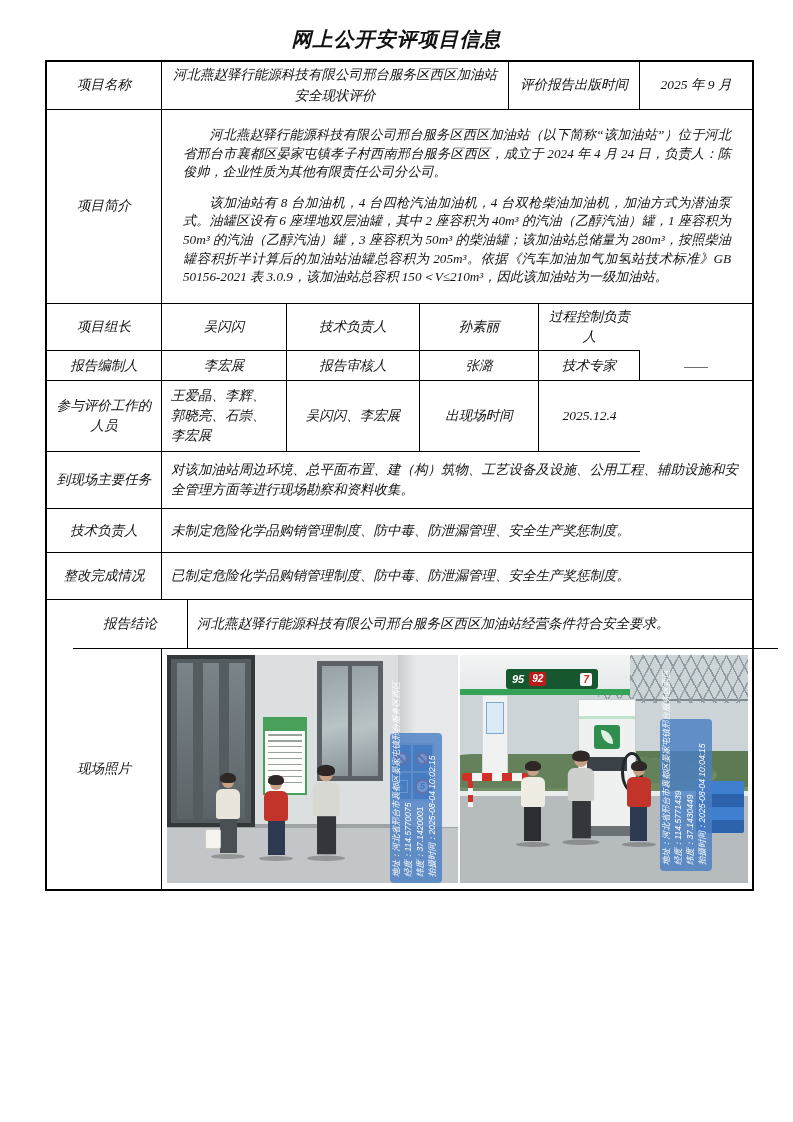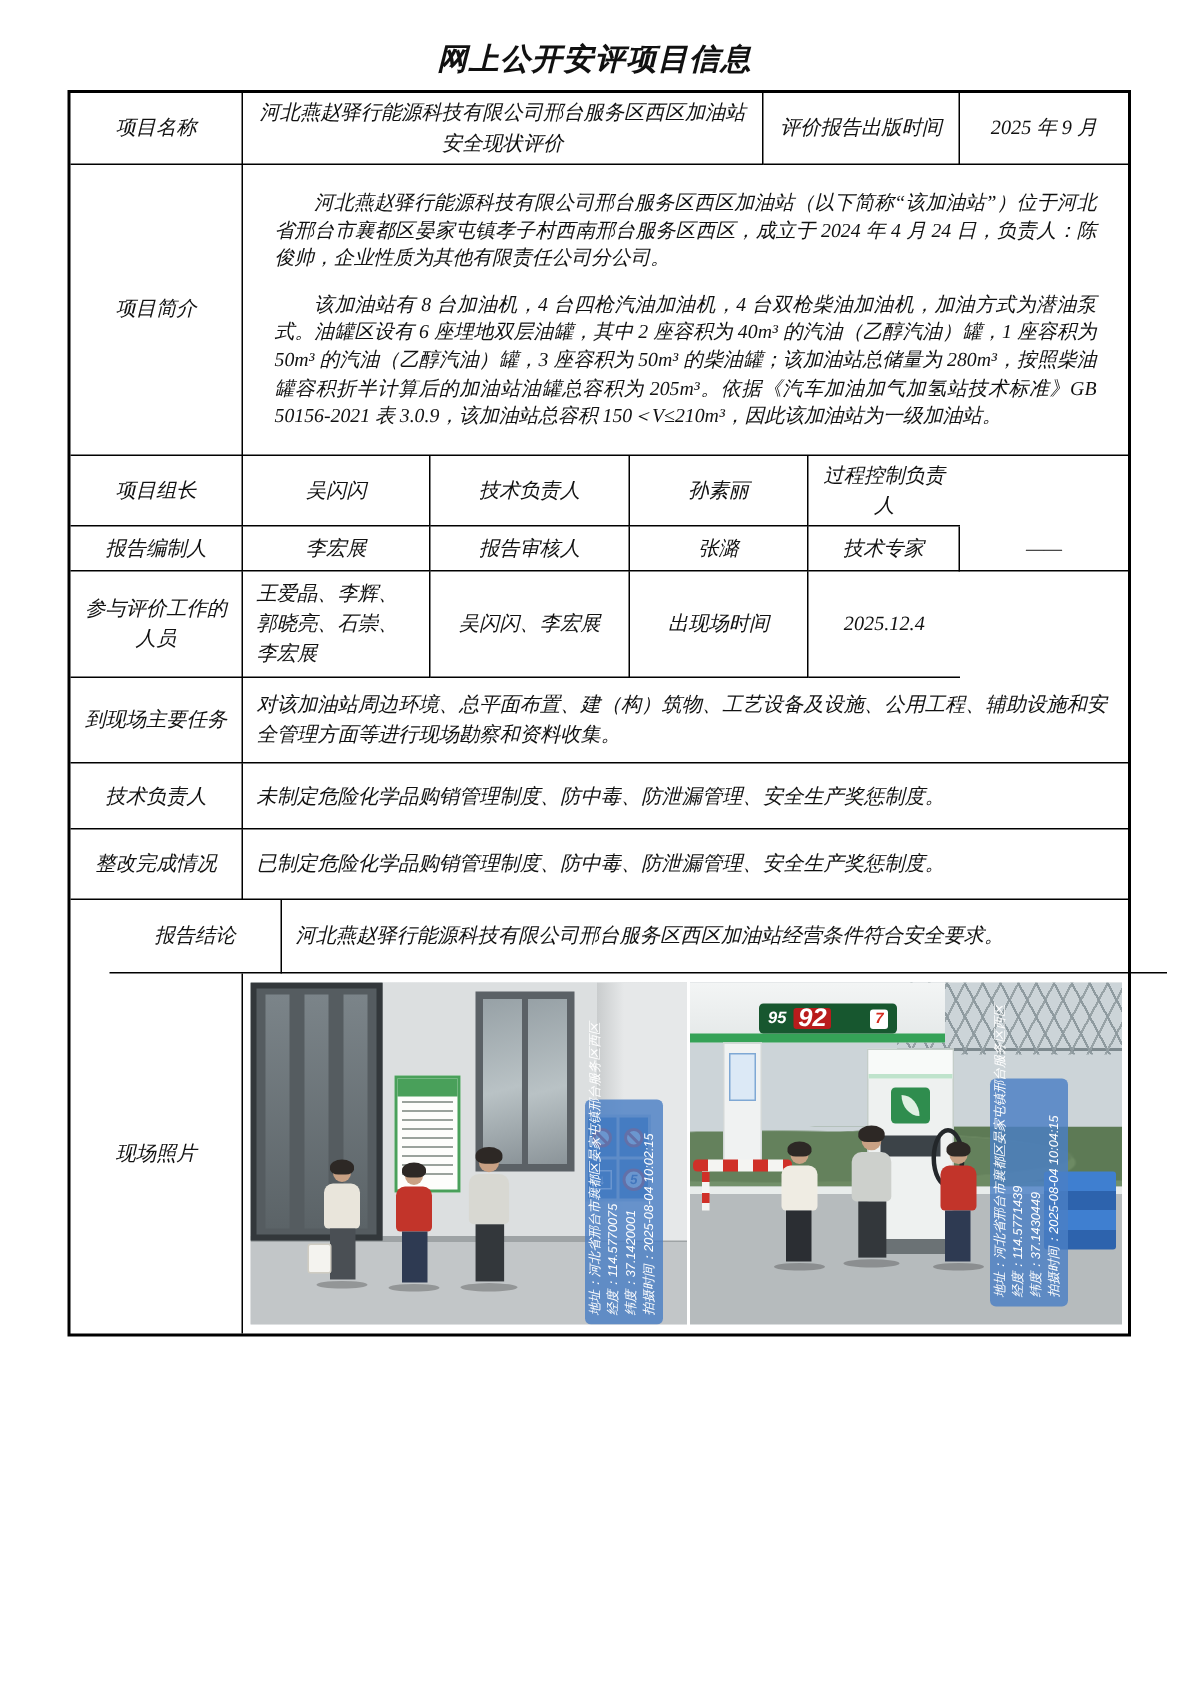--- a/index.html
+++ b/index.html
@@ -76,21 +76,21 @@
   .rp-canopy{position:absolute;left:0;top:0;width:170px;height:40px;background:linear-gradient(#f3f5f5,#e4e8e8);}
   .rp-canopy .edge{position:absolute;left:0;right:0;bottom:0;height:6px;background:#35a257;}
   .rp-truss{position:absolute;right:0;top:0;width:150px;height:48px;
       background:repeating-linear-gradient(62deg,transparent 0 9px,#8e9a9f 9px 10.5px),
                  repeating-linear-gradient(-62deg,transparent 0 9px,#97a2a6 9px 10.5px),
                  linear-gradient(transparent 0 44px,#7d898e 44px 46px,transparent 46px);}
   .price-board{position:absolute;left:46px;top:14px;width:92px;height:20px;background:#17572f;border-radius:3px;
       display:flex;align-items:center;gap:5px;padding:0 6px;box-sizing:border-box;
       font-family:"Liberation Sans",sans-serif;font-weight:700;}
   .price-95{color:#fff;font-size:11px;}
-  .price-92{color:#fff;font-size:17px;background:#b91c1c;padding:0 3px;border-radius:2px;line-height:14px;}
+  .price-92{color:#fff;font-size:10px;background:#b91c1c;padding:0 3px;border-radius:2px;line-height:14px;}
   .pump-no{margin-left:auto;background:#fff;color:#d42b1f;font-size:10px;line-height:13px;padding:0 3px;border-radius:2px;}
   .dispenser{position:absolute;left:118px;top:44px;width:58px;height:128px;background:#eef1f0;
       border:1px solid #c4cdc9;box-sizing:border-box;}
   .dispenser .top{height:16px;background:#f8faf9;border-bottom:3px solid #bfe3cc;}
   .dispenser .logo{width:26px;height:24px;background:#2f8d4e;margin:6px auto 0;border-radius:3px;position:relative;}
   .dispenser .logo:after{content:"";position:absolute;left:7px;top:5px;width:12px;height:14px;background:#dff0e2;border-radius:0 100% 0 100%;}
   .dispenser .screen{width:40px;height:14px;background:#3c4348;margin:8px auto 0;}
   .dispenser .hose{position:absolute;right:-8px;top:52px;width:16px;height:34px;border:3px solid #23272a;border-radius:50%;background:transparent;}
   .dispenser .base{position:absolute;left:-6px;bottom:-10px;width:70px;height:10px;background:#6b7275;}
   .rp-barrier{position:absolute;left:2px;top:118px;width:66px;height:8px;

